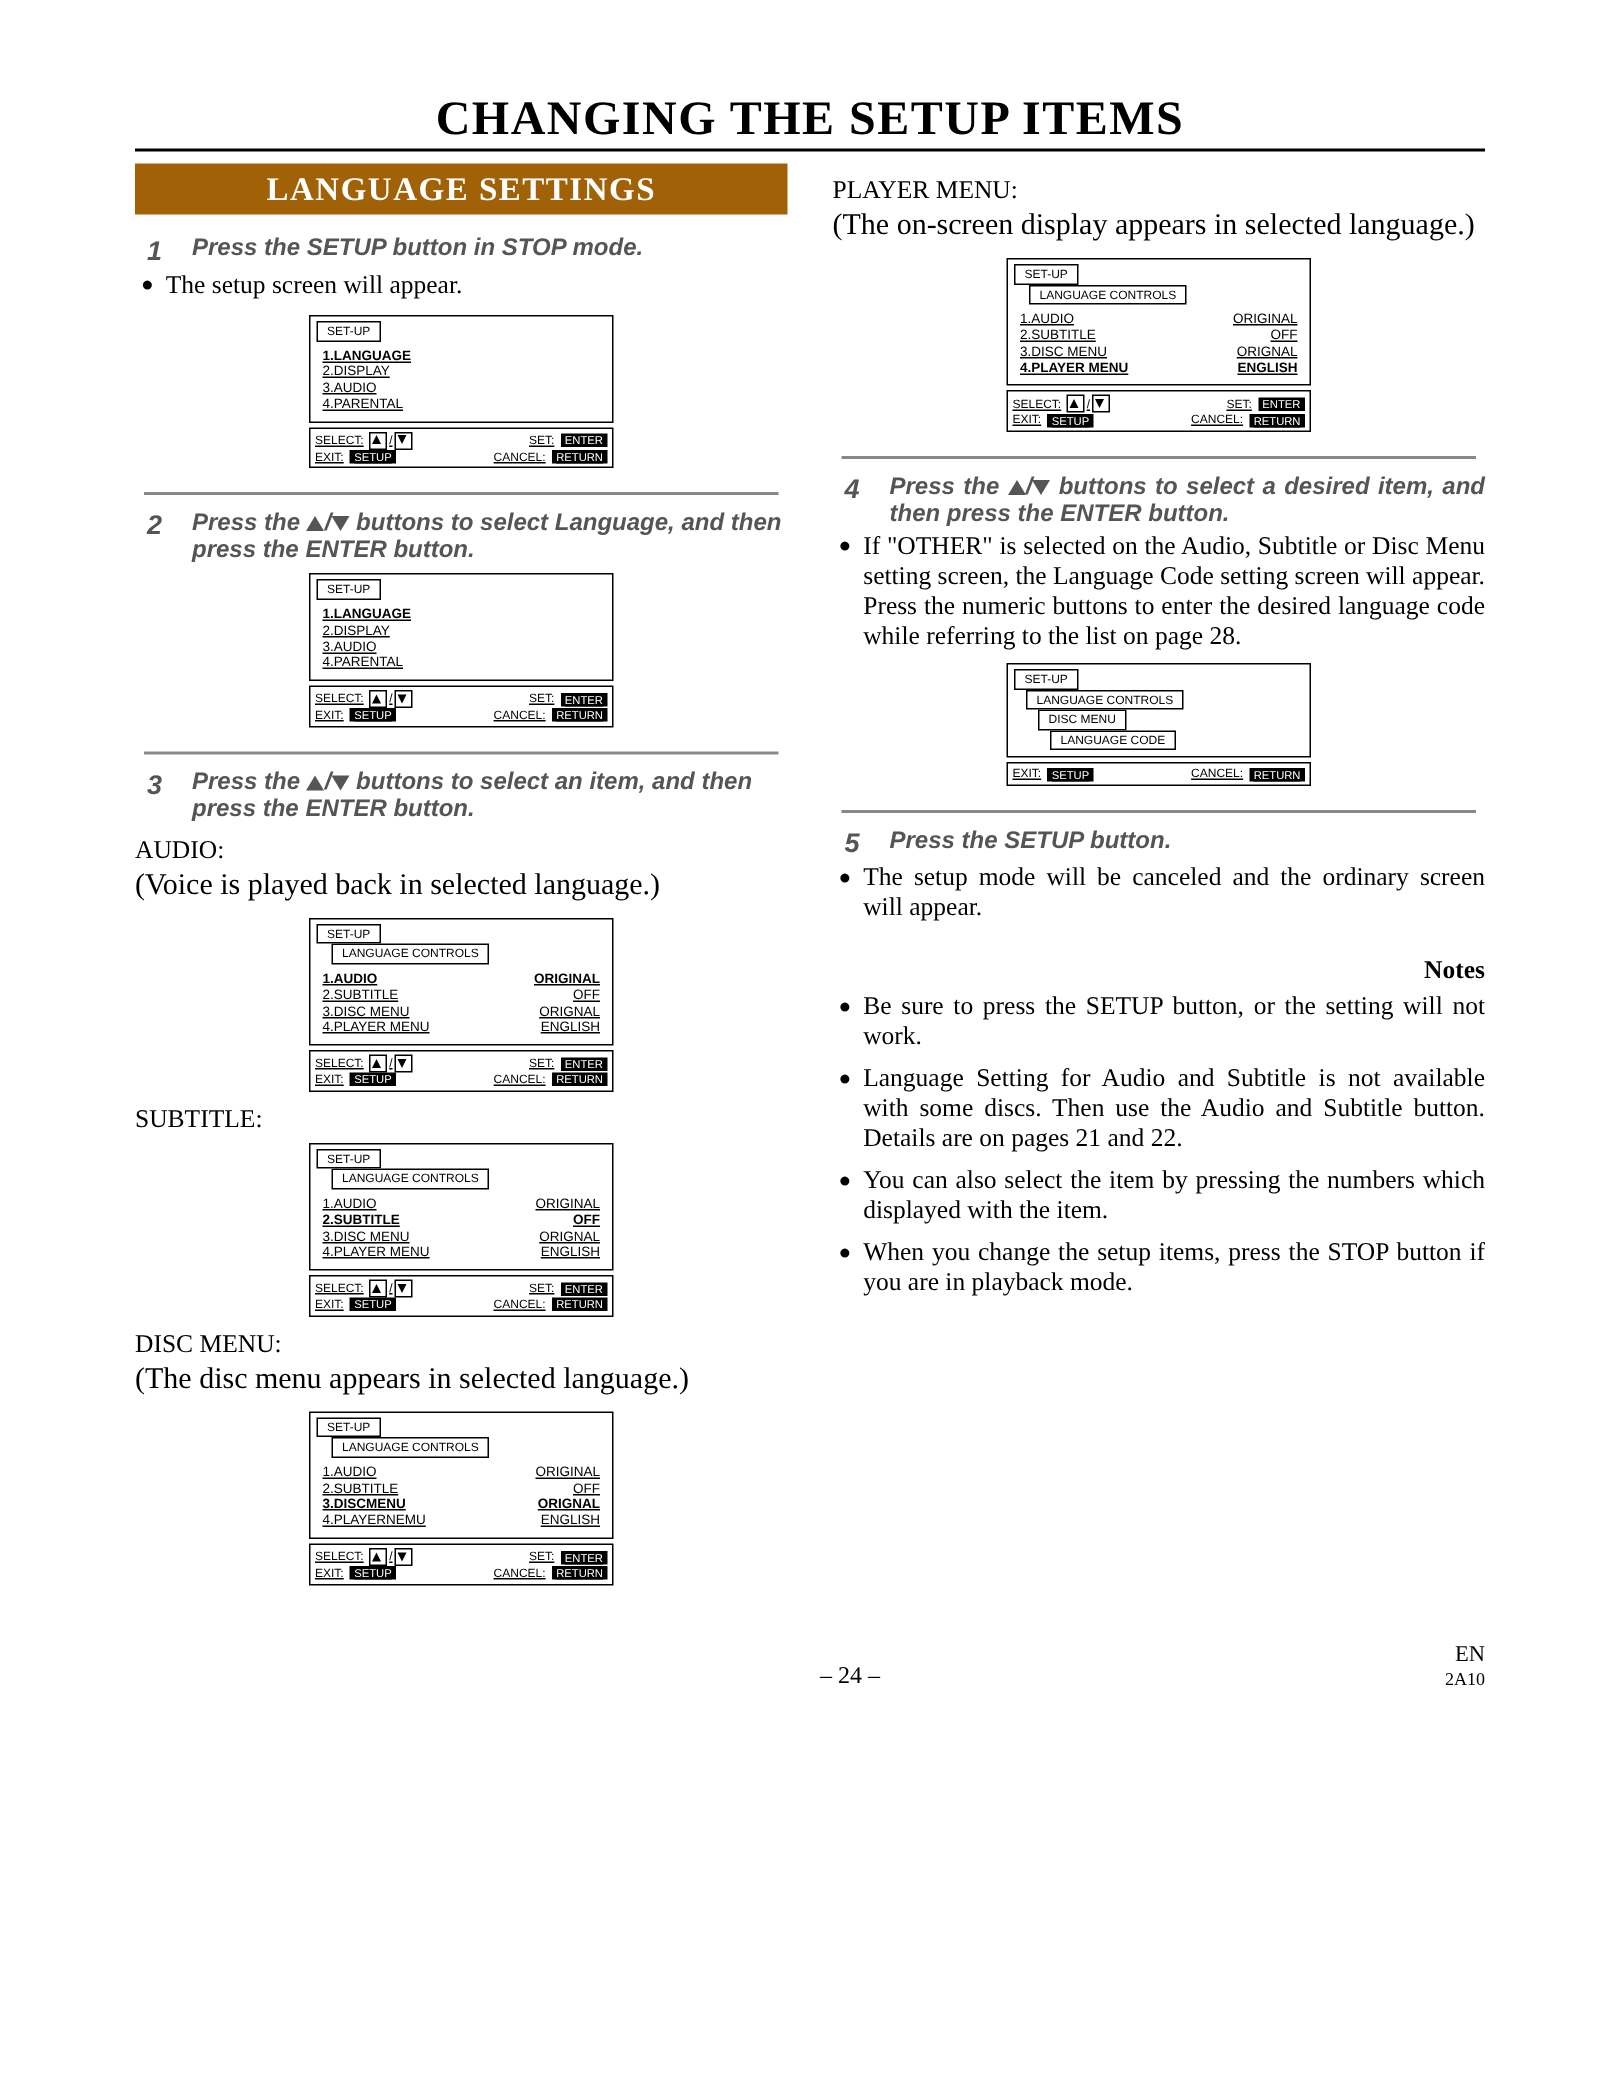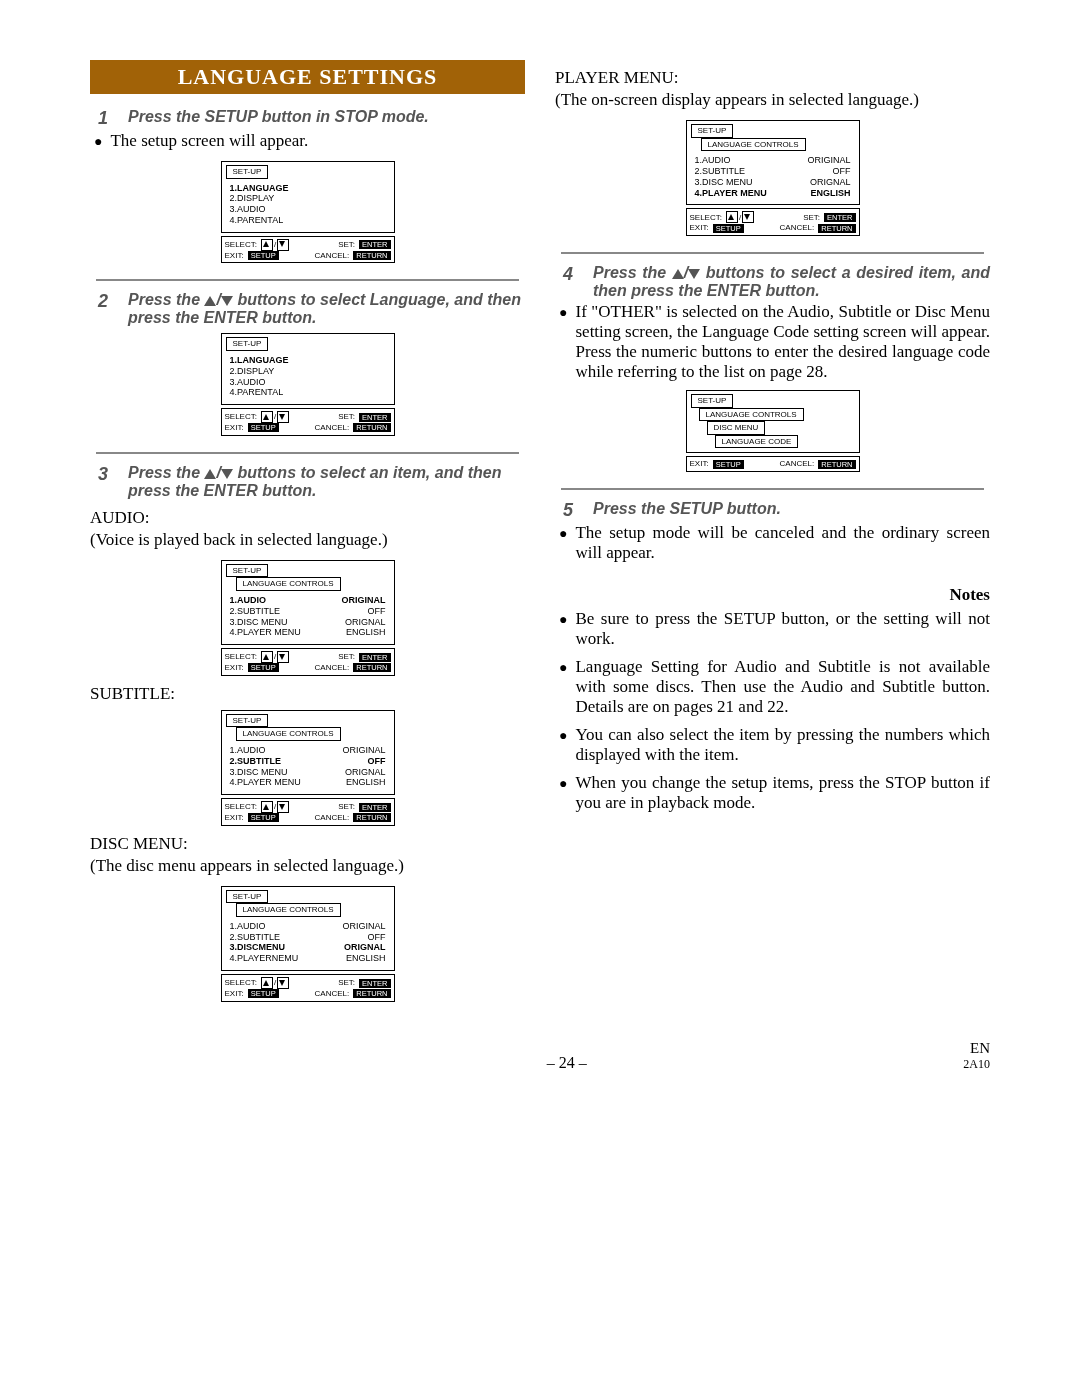--- a/index.html
+++ b/index.html
@@ -75,38 +75,39 @@
   }
   .bullet-row .txt{flex:1;}
   .sep{
     border:0;border-top:2px solid #888;margin:16px 6px 10px 6px;
   }
   .subhead{
     font-size:17px;
     margin:8px 0 2px 0;
   }
   .desc{
-    font-size:17px;
+    font-size:20px;
     margin:0 0 10px 0;
     font-family:Liberation Serif, serif;
   }
   .notes-h{
     font-weight:bold;
     font-size:17px;
     margin:22px 0 4px 4px;
     text-align:right;
   }
 
   
   .osd{
-    width:174px;
+    width:203px;
     margin:6px auto 8px auto;
     font-family:Arial,Helvetica,sans-serif;
     font-size:9px;
     line-height:1.2;
+    text-decoration:underline;
   }
   .osd .win{
     border:1px solid #000;
     padding:3px 4px 2px 4px;
     background:#fff;
     margin-bottom:3px;
     position:relative;
   }
   .osd .tab{
     display:inline-block;
@@ -172,20 +173,21 @@
     margin-top:30px;font-size:16px;
   }
   .footer .pnum{flex:1;text-align:center;}
   .footer .right{text-align:right;font-size:15px;}
   .footer .code{font-size:12px;display:block;}
 </style>
 </head>
 <body>
 
 <div class="page">
+  <h1 class="main-title">CHANGING THE SETUP ITEMS</h1>
 
   <div class="cols">
 
     <div class="col">
       <div class="section-bar">LANGUAGE SETTINGS</div>
 
       <div class="step-row">
         <span class="num">1</span>
         <span class="txt">Press the SETUP button in STOP mode.</span>
       </div>

